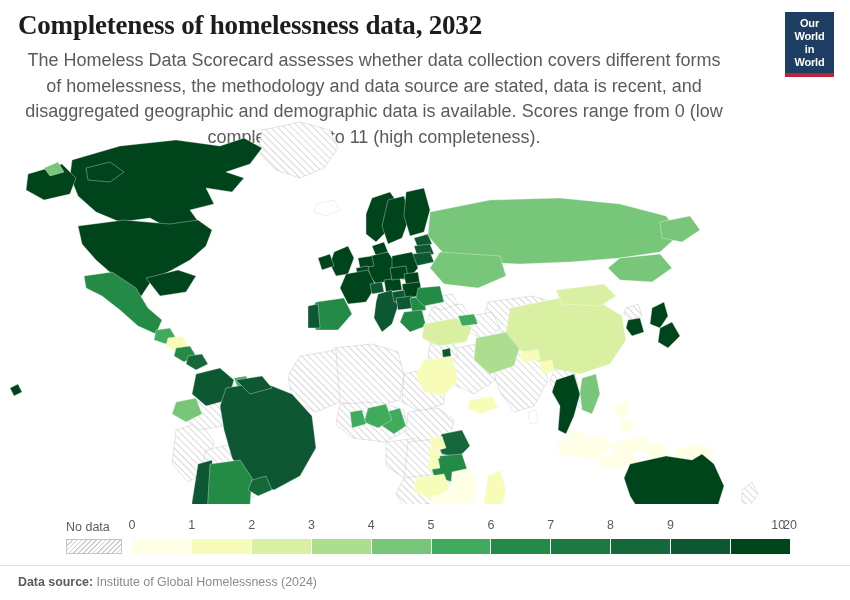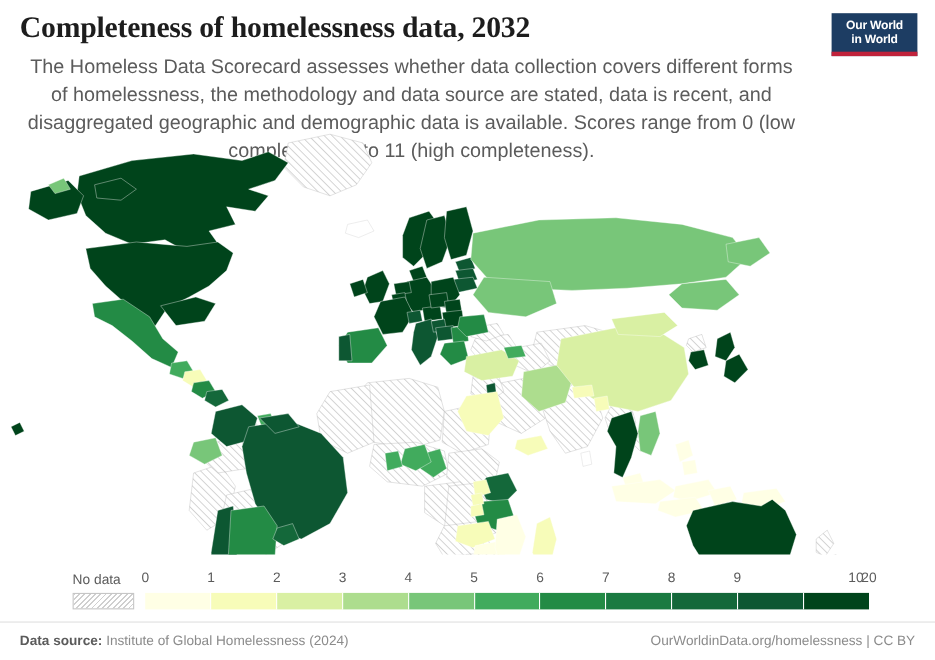--- a/index.html
+++ b/index.html
@@ -30,21 +30,21 @@
     font-size:18px;
     line-height:1.42;
     color:#5b5b5b;
     max-width:712px;
     text-align:center;
   }
 
   
   .logo{
     position:absolute;right:16px;top:12px;
-    width:78px;
+    width:49px;
     background:#1d3d63;
     border-bottom:4px solid #c0223b;
     padding:5px 4px 4px 4px;
     box-sizing:border-box;
     text-align:center;
   }
   .logo div{
     color:#fff;font-size:11px;font-weight:700;line-height:1.18;
     letter-spacing:-0.2px;
   }
@@ -353,16 +353,15 @@
         <div class="bin" style="background: rgb(20, 104, 58);"></div>
         <div class="bin" style="background: rgb(13, 87, 50);"></div>
         <div class="bin" style="background: rgb(0, 68, 27);"></div>
       </div>
   </div>
 
   <div class="footer">
     <div class="src">
       <b>Data source:</b><span> Institute of Global Homelessness (2024)</span>
     </div>
-    <div class="note">OurWorldinData.org/homelessness | CC BY</div>
   </div>
 
 </div>
 
 </body></html>

